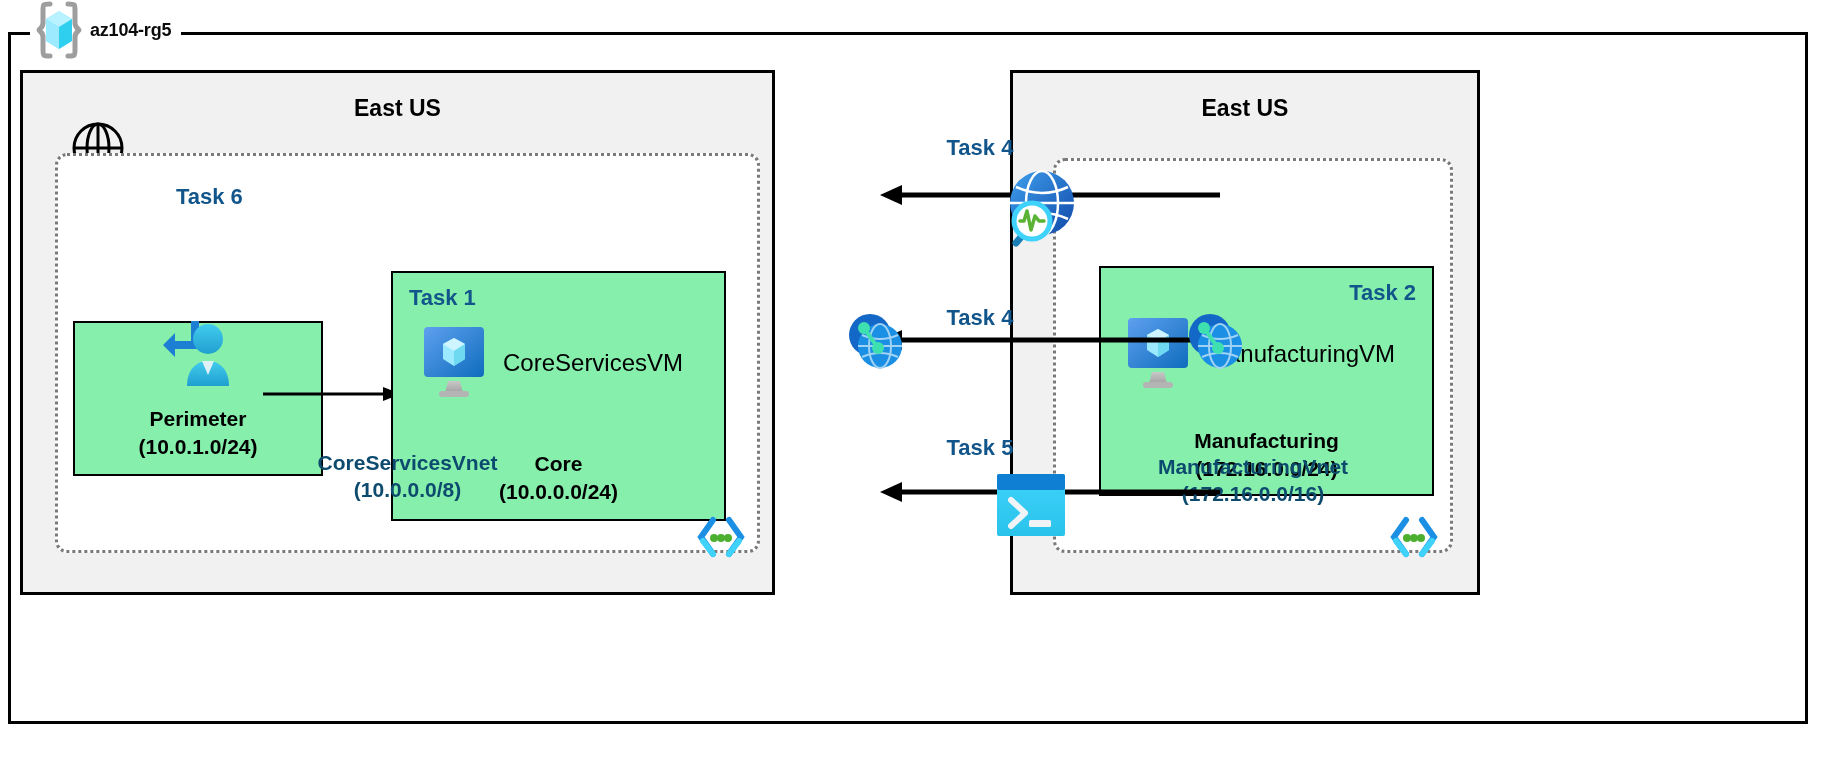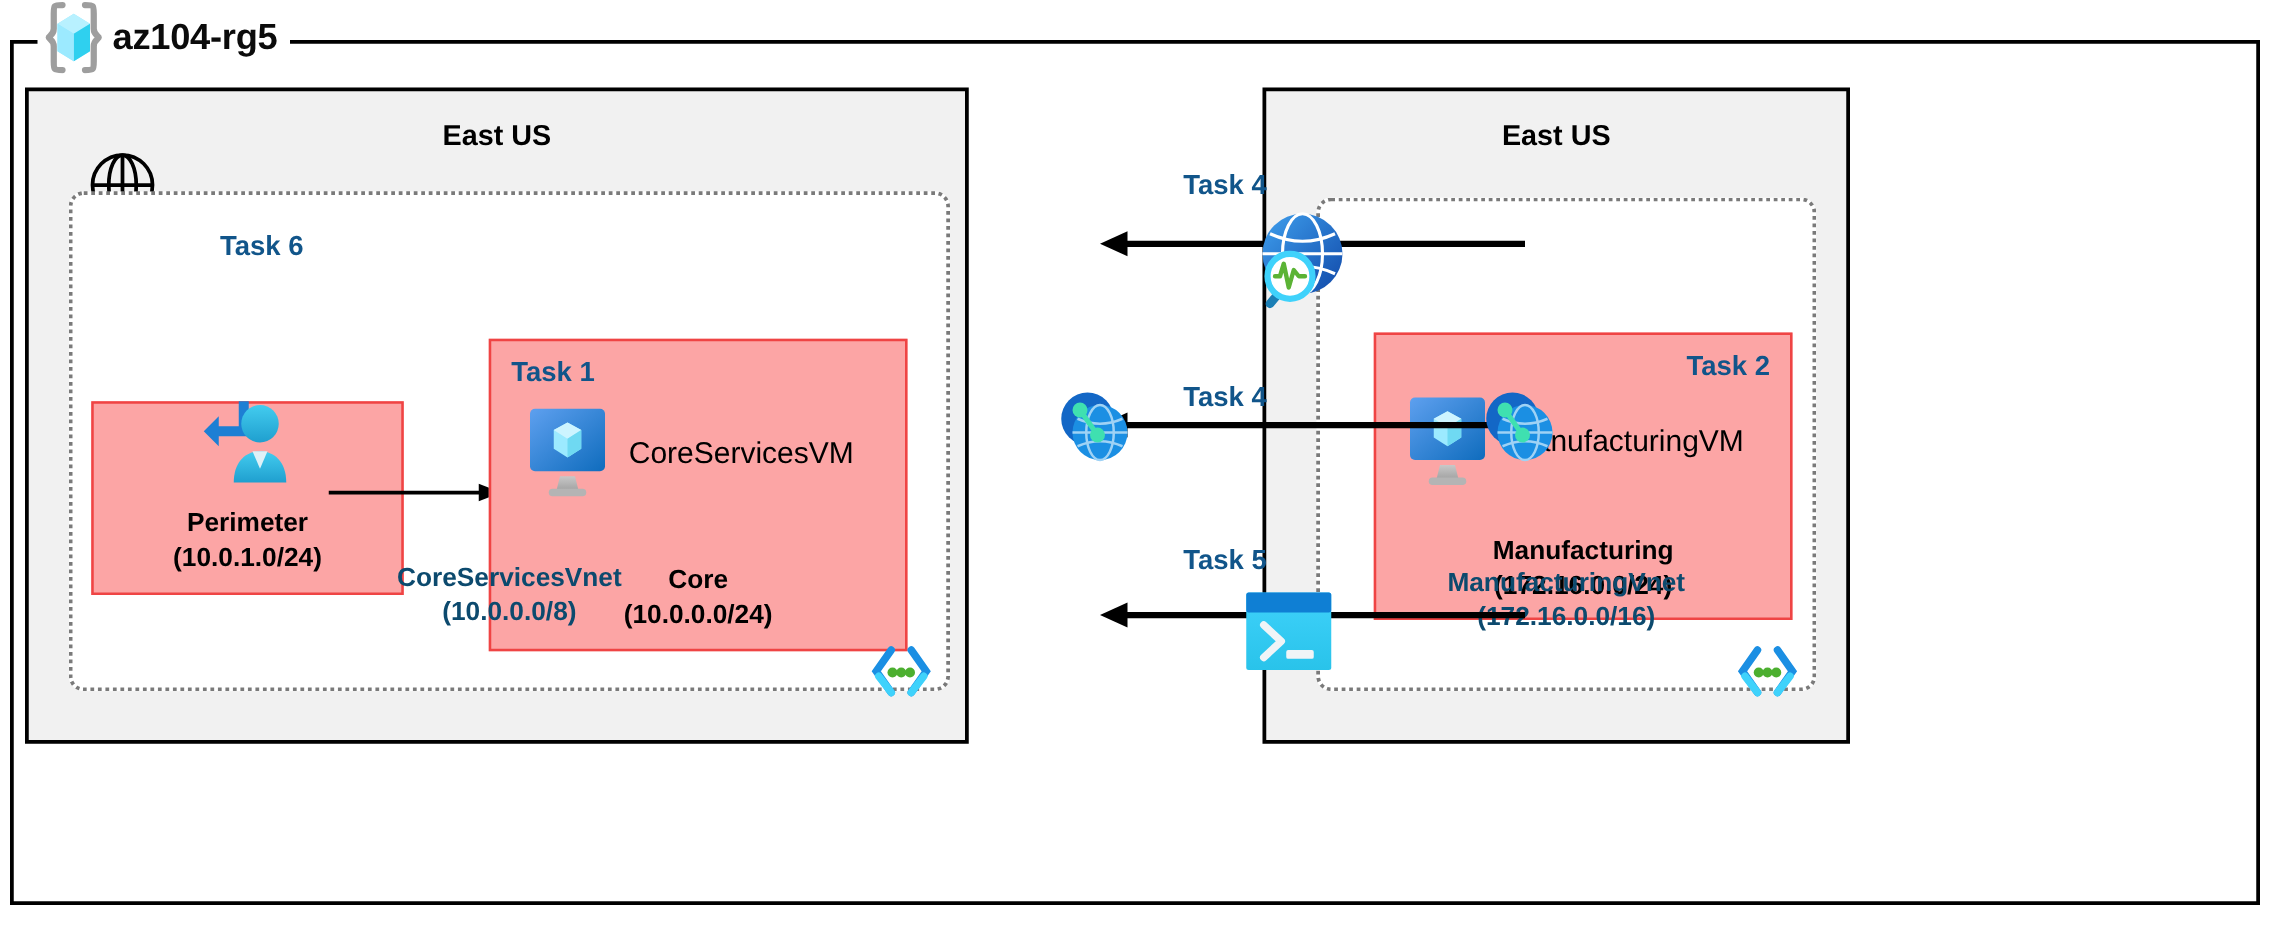--- a/index.html
+++ b/index.html
@@ -2,21 +2,21 @@
 <html><head>
 <meta charset="utf-8">
 <style>
   html,body{margin:0;padding:0;background:#ffffff;}
   body{width:1828px;height:759px;font-family:"Liberation Sans",sans-serif;-webkit-font-smoothing:antialiased;}
   #canvas{position:relative;width:1828px;height:759px;overflow:hidden;background:#fff;}
 
   
   .rg-frame{position:absolute;left:8px;top:32px;width:1800px;height:692px;border:3px solid #000;box-sizing:border-box;background:transparent;}
   .rg-header{position:absolute;left:30px;top:0px;height:60px;display:flex;align-items:center;gap:6px;background:#fff;padding:0 10px 0 4px;z-index:6;}
-  .rg-title{font-size:29px;font-weight:bold;color:#0b0b0b;letter-spacing:-0.2px;white-space:nowrap;}
+  .rg-title{font-size:18px;font-weight:bold;color:#0b0b0b;letter-spacing:-0.2px;white-space:nowrap;}
 
   
   .rg-icon{position:relative;width:50px;height:58px;flex:0 0 50px;}
   .rg-icon svg{display:block;}
 
   
   .region{position:absolute;background:#f1f1f1;border:3px solid #000;box-sizing:border-box;}
   #region-left{left:20px;top:70px;width:755px;height:525px;}
   #region-right{left:1010px;top:70px;width:470px;height:525px;}
   .region-title{position:absolute;left:0;right:0;top:22px;text-align:center;font-size:23px;font-weight:bold;color:#000;}
@@ -26,21 +26,21 @@
   #vnet-core{left:32px;top:80px;width:705px;height:400px;}
   #vnet-manu{left:40px;top:85px;width:400px;height:395px;}
   .vnet-label{position:absolute;left:0;right:0;text-align:center;font-size:21px;font-weight:bold;color:#0c4a6e;line-height:1.28;}
   #vnet-core .vnet-label{bottom:46px;}
   #vnet-manu .vnet-label{bottom:42px;}
 
   
   .subnet-glyph{position:absolute;right:10px;bottom:-10px;width:52px;height:46px;}
 
   
-  .subnet{position:absolute;background:#fca5a5;border:2px solid #ef4444;box-sizing:border-box;}
+  .subnet{position:absolute;background:#86efac;border:2px solid #000000;box-sizing:border-box;}
   #subnet-perimeter{left:15px;top:165px;width:250px;height:155px;padding-left:31px;}
   #subnet-core{left:333px;top:115px;width:335px;height:250px;}
   #subnet-manu{left:43px;top:105px;width:335px;height:230px;}
   .subnet-label{position:absolute;left:0;right:0;text-align:center;font-size:21px;font-weight:bold;color:#000;line-height:1.3;}
 
   .task-tag{position:absolute;font-size:22px;font-weight:bold;color:#11558a;white-space:nowrap;}
 
   
   .vm-row{position:absolute;display:flex;align-items:center;gap:16px;}
   .vm-name{font-size:24px;font-weight:normal;color:#000;white-space:nowrap;}

